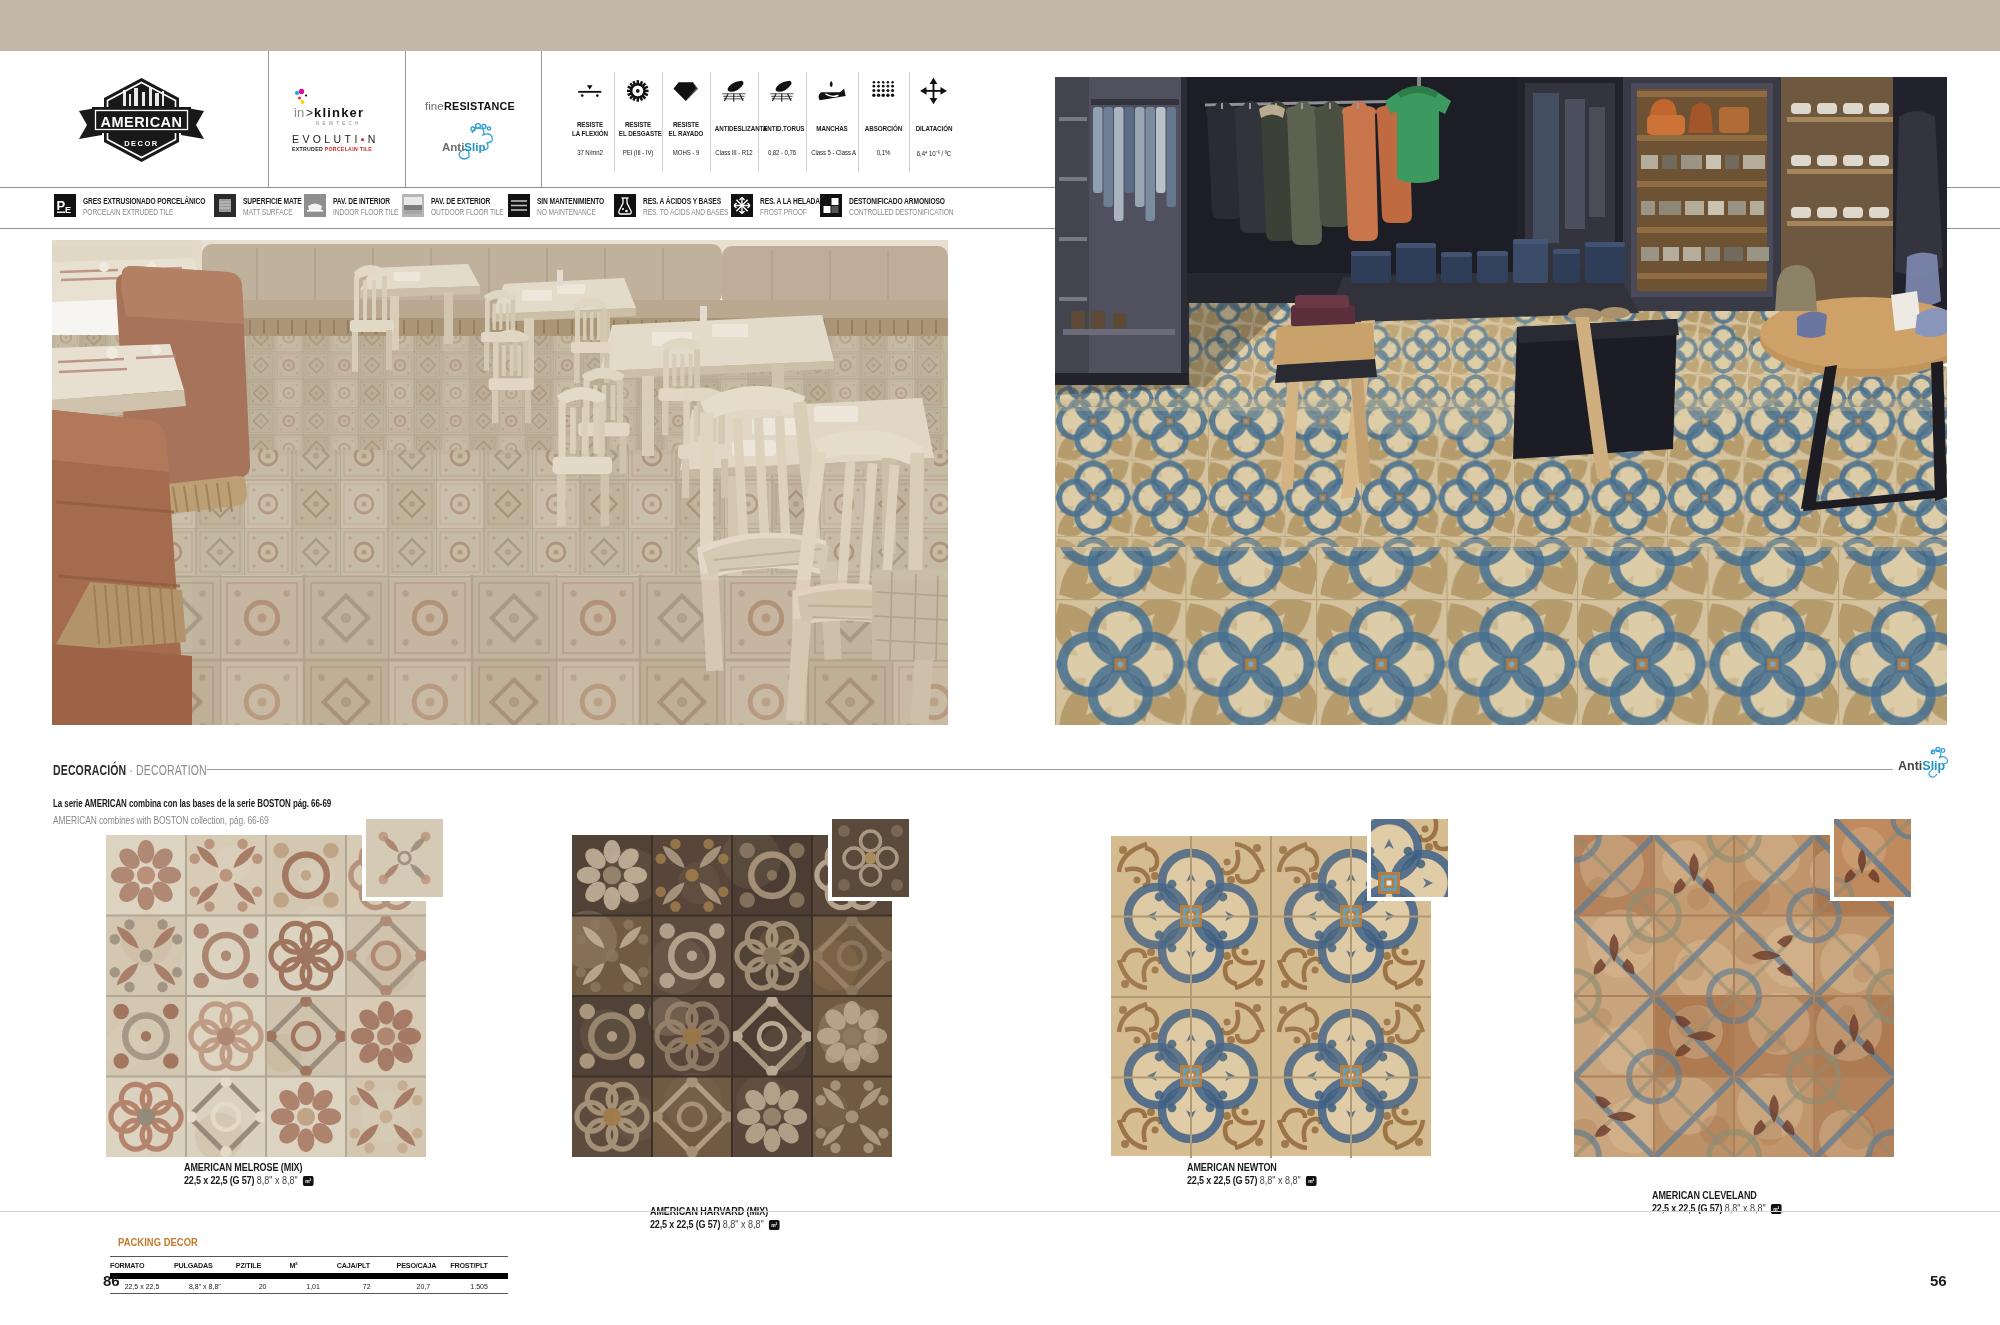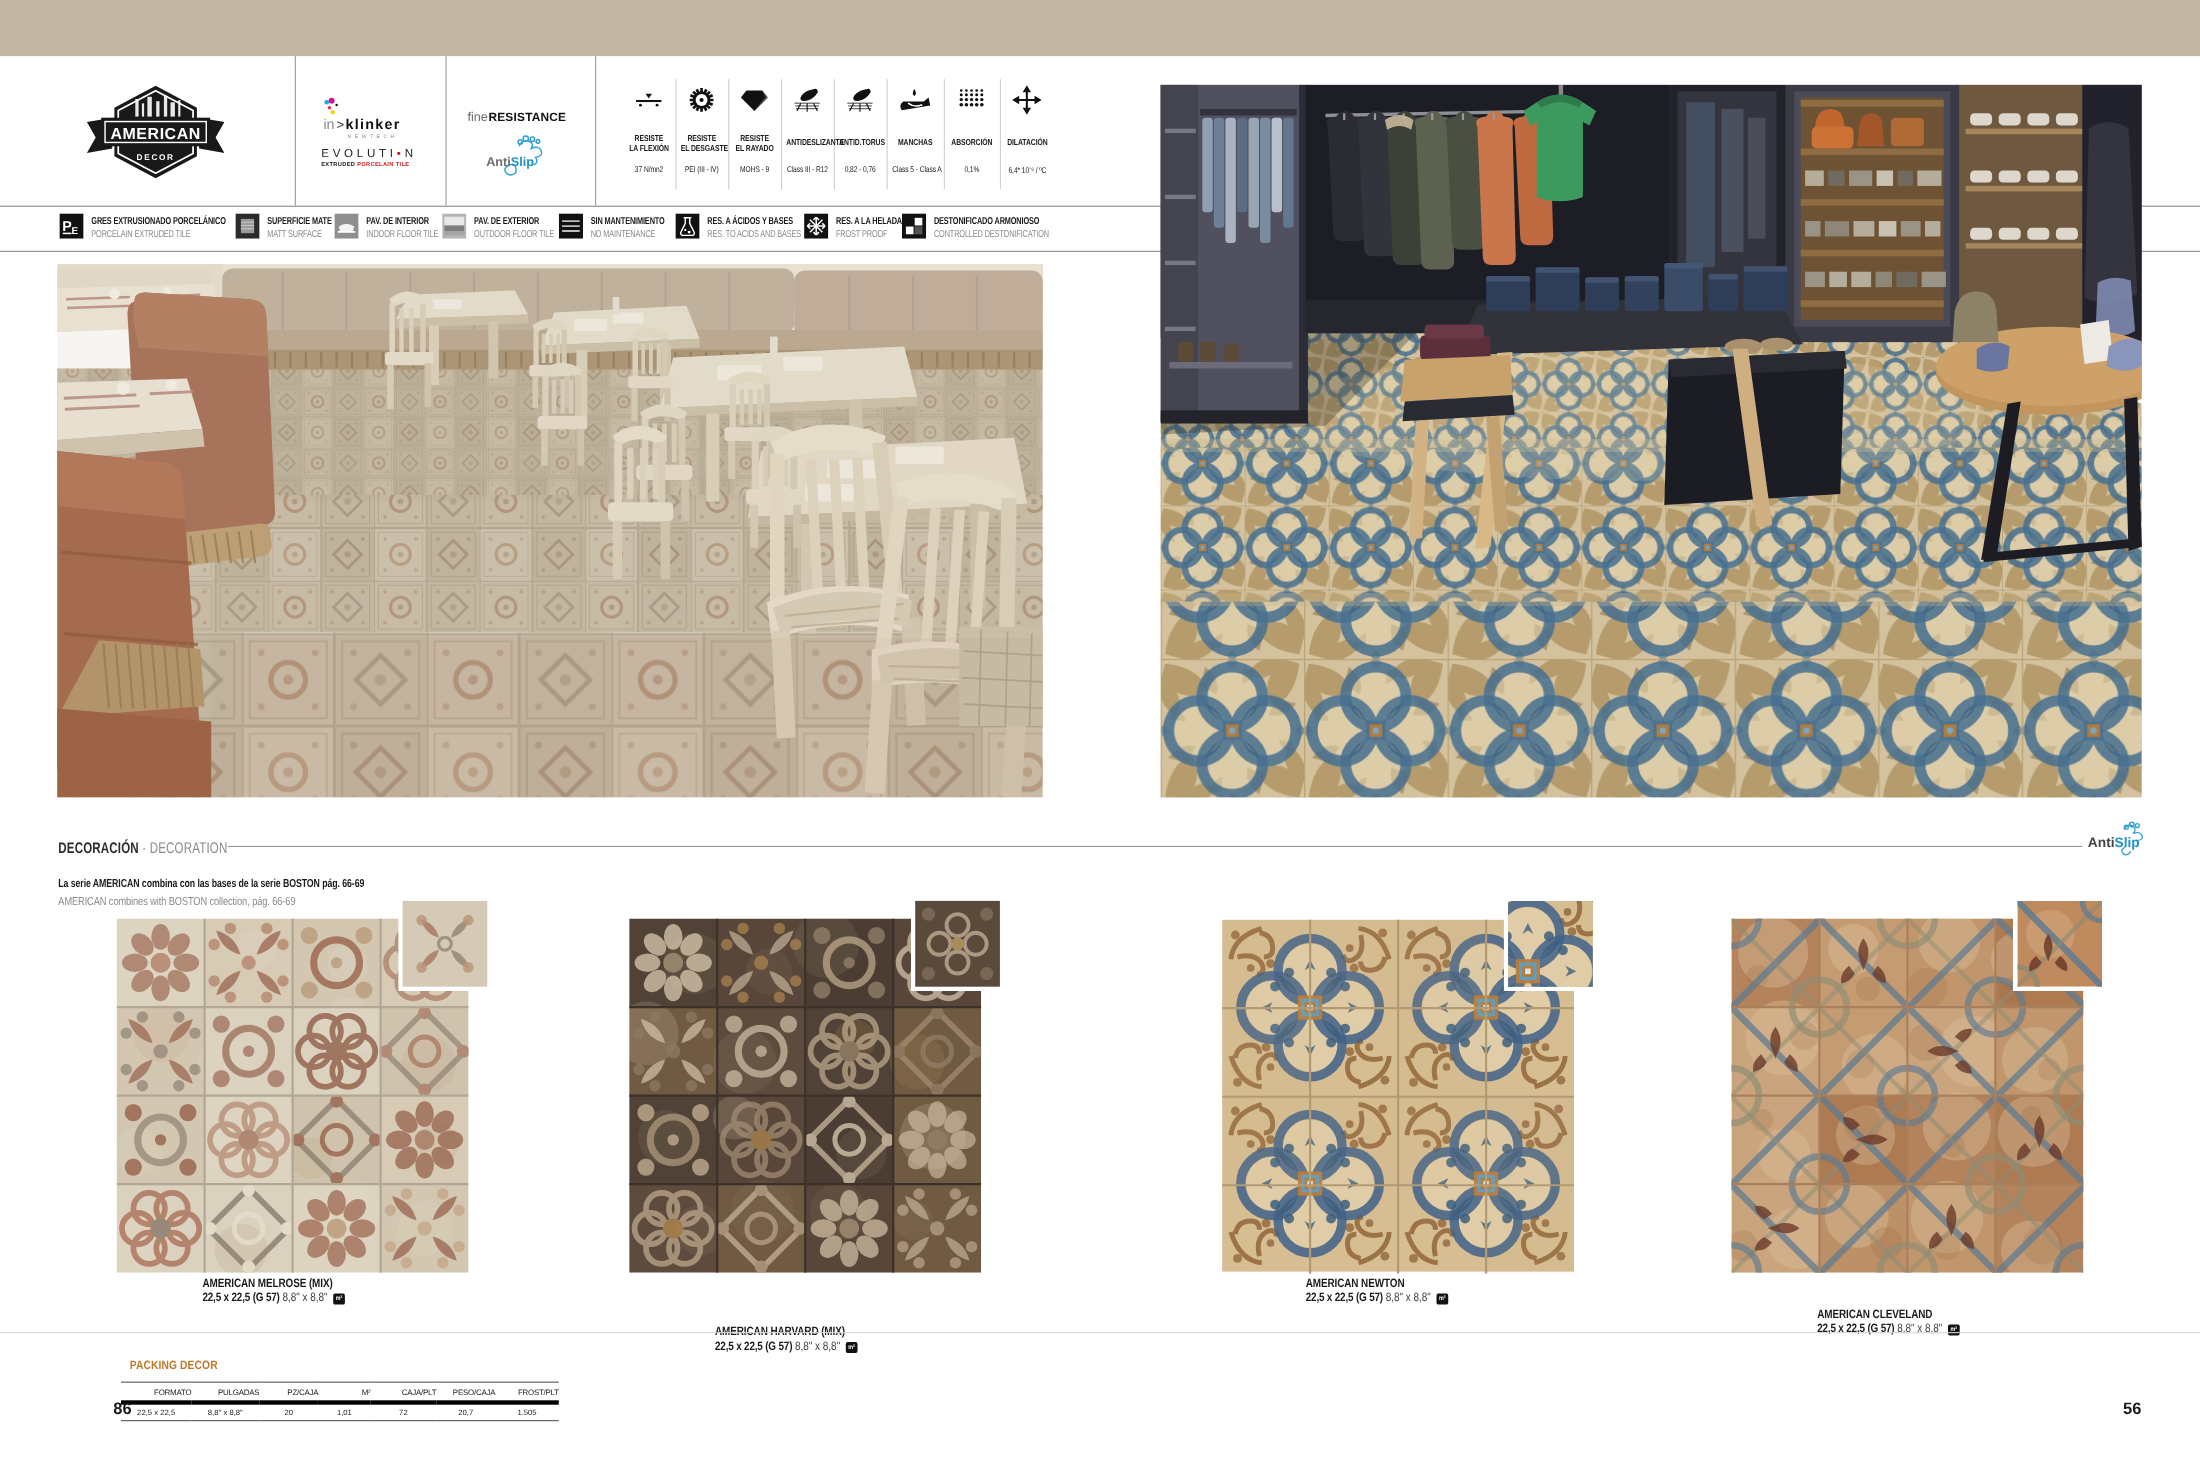--- a/index.html
+++ b/index.html
@@ -23,21 +23,21 @@
 .cap .c2 .lt{color:#444}
 .m2{display:inline-block;background:#111;color:#fff;font-size:6px;font-weight:bold;padding:2px 3px;border-radius:2px;vertical-align:1px;margin-left:6px}
 .dechead{left:53px;top:762px;font-size:14px;letter-spacing:0.2px;color:#2b2b2b;font-weight:bold;transform:scaleX(.75);transform-origin:0 0;white-space:nowrap}
 .dechead span{color:#8a8a8a;font-weight:normal}
 .decline{left:207px;top:769px;width:1686px;height:1px;background:#9a9a9a}
 .dt1{left:53px;top:797px;font-size:10.5px;font-weight:bold;color:#1a1a1a;letter-spacing:-0.1px;transform:scaleX(.76);transform-origin:0 0;white-space:nowrap}
 .dt2{left:53px;top:814px;font-size:10.5px;color:#8a8a8a;letter-spacing:-0.1px;transform:scaleX(.8);transform-origin:0 0;white-space:nowrap}
 .botline{left:0;top:1211px;width:2000px;height:1px;background:#d6d6d6}
 .packh{left:118px;top:1236px;color:#c07a2a;font-weight:bold;font-size:11px;letter-spacing:0.1px;transform:scaleX(.85);transform-origin:0 0}
 table.pack{position:absolute;left:110px;top:1256px;width:398px;border-collapse:collapse;font-size:7px;color:#1a1a1a;table-layout:fixed}
-table.pack th{font-weight:normal;font-size:7.2px;letter-spacing:-0.2px;border-top:1px solid #555;border-bottom:4px solid #000000;padding:4px 0 3px;text-align:right}
+table.pack th{font-weight:bold;font-size:7.2px;letter-spacing:-0.2px;border-top:1px solid #555;border-bottom:6px solid #000000;padding:4px 0 3px;text-align:left}
 table.pack td{padding:4px 0 3px;text-align:center;border-bottom:1px solid #555}
 .pg{position:absolute;font-weight:bold;font-size:15px;color:#1a1a1a}
 </style>
 </head>
 <body>
 <div class="abs topbar"></div>
 
 <div class="abs vline" style="left:268px"></div>
 <div class="abs vline" style="left:405px"></div>
 <div class="abs vline" style="left:541px"></div>
@@ -1814,21 +1814,21 @@
       <col style="width:52px">
       <col style="width:46px">
       <col style="width:58px">
       <col style="width:52px">
       <col style="width:56px">
     </colgroup>
 <tbody>
       <tr>
         <th>FORMATO</th>
         <th>PULGADAS</th>
-        <th>PZ/CAJA</th>
+        <th>PZ/TILE</th>
         <th>M²</th>
         <th>CAJA/PLT</th>
         <th>PESO/CAJA</th>
         <th>FROST/PLT</th>
       </tr>
 <tr>
         <td>22,5 x 22,5</td>
         <td>8,8" x 8,8"</td>
         <td>20</td>
         <td>1,01</td>

